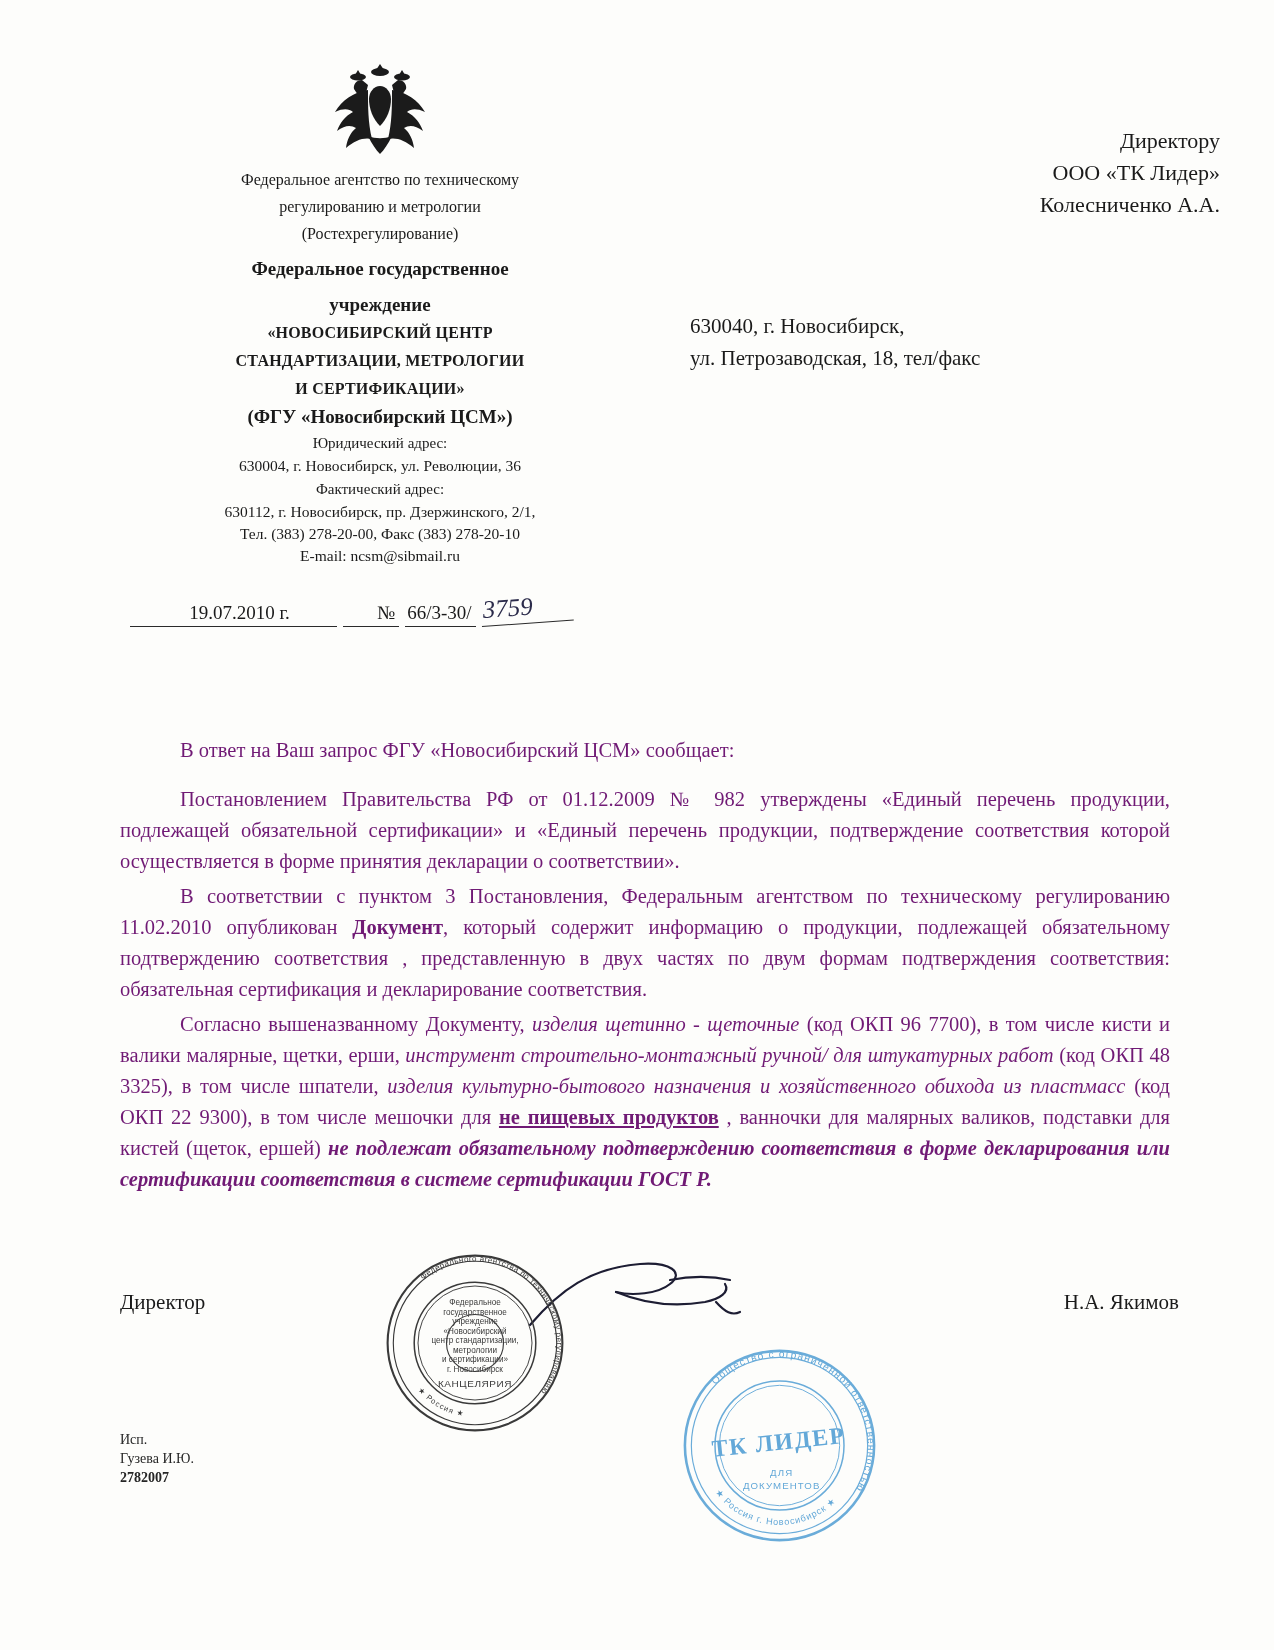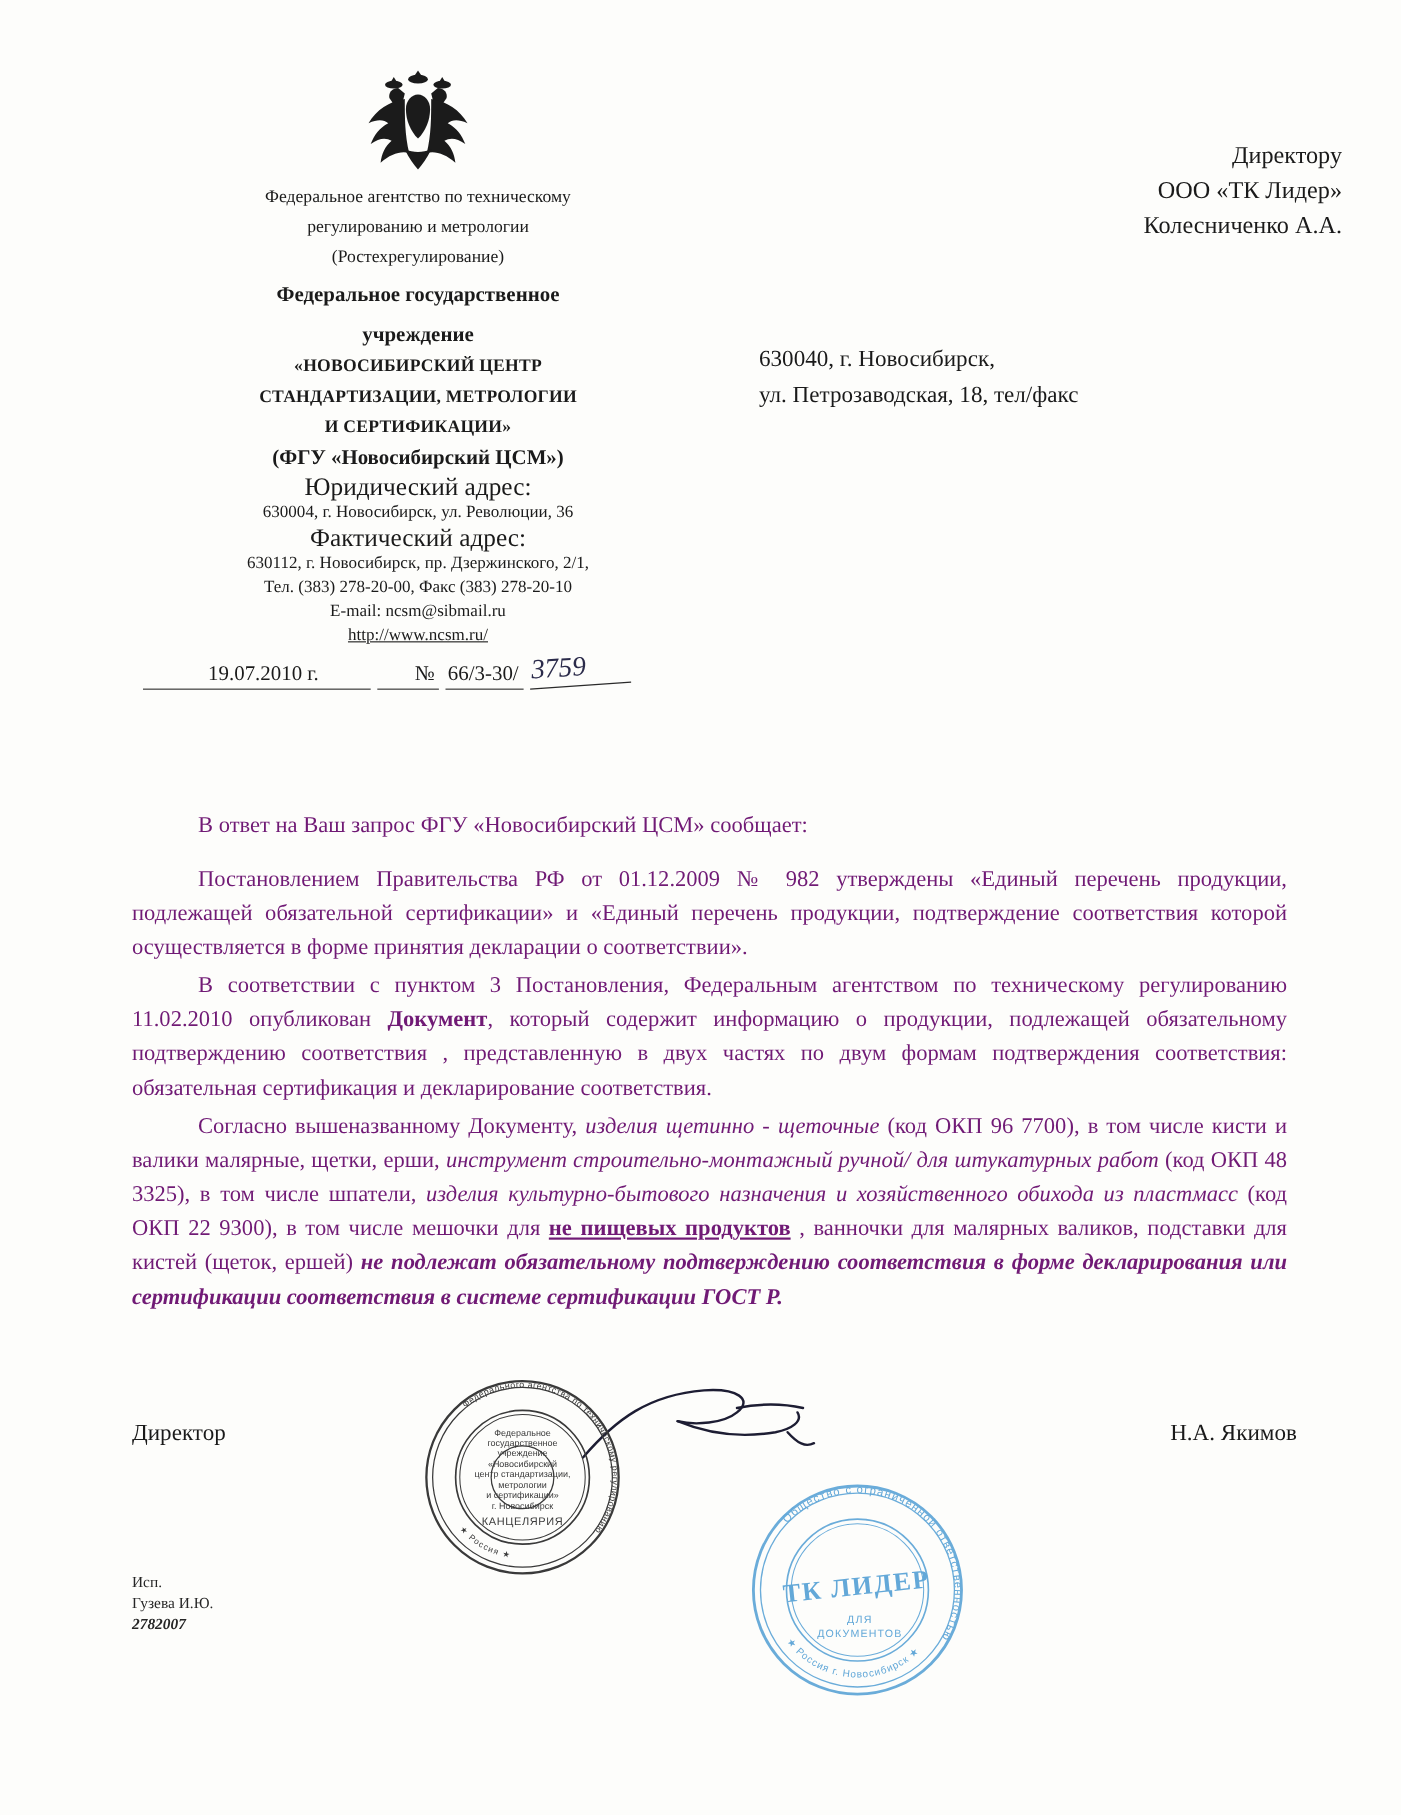--- a/index.html
+++ b/index.html
@@ -33,21 +33,21 @@
     width: 120px;
     height: 100px;
     margin: 0 auto 6px auto;
     display: block;
   }
   .lh-line {
     font-size: 16px;
     line-height: 27px;
   }
   .lh-line.small {
-    font-size: 23px;
+    font-size: 15px;
     line-height: 24px;
   }
   .lh-line.tiny {
     font-size: 15.5px;
     line-height: 22px;
   }
   .lh-bold {
     font-weight: bold;
     font-size: 19px;
     line-height: 28px;
@@ -158,21 +158,20 @@
   }
   .executor {
     position: absolute;
     left: 120px;
     top: 1430px;
     font-size: 14px;
     line-height: 19px;
     color: #262626;
   }
   .executor .num {
-    font-style: italic;
     font-weight: bold;
   }
 
   
   .stamp-round {
     position: absolute;
     left: 380px;
     top: 1248px;
     width: 190px;
     height: 190px;
@@ -231,21 +230,20 @@
     <div class="lh-bold caps">СТАНДАРТИЗАЦИИ, МЕТРОЛОГИИ</div>
     <div class="lh-bold caps">И СЕРТИФИКАЦИИ»</div>
     <div class="lh-bold">(ФГУ «Новосибирский ЦСМ»)</div>
 
     <div class="lh-small lh-line small">Юридический адрес:</div>
     <div class="lh-line tiny">630004, г. Новосибирск, ул. Революции, 36</div>
     <div class="lh-line small">Фактический адрес:</div>
     <div class="lh-line tiny">630112, г. Новосибирск, пр. Дзержинского, 2/1,</div>
     <div class="lh-line tiny">Тел. (383) 278-20-00, Факс (383) 278-20-10</div>
     <div class="lh-line tiny">E-mail: ncsm@sibmail.ru</div>
-    <div><a class="lh-link" href="#">http://www.ncsm.ru/</a></div>
   </div>
 
   <div class="addressee">
     <div>Директору</div>
     <div>ООО «ТК Лидер»</div>
     <div>Колесниченко А.А.</div>
   </div>
 
   <div class="addr-contact">
     <div>630040, г. Новосибирск,</div>

